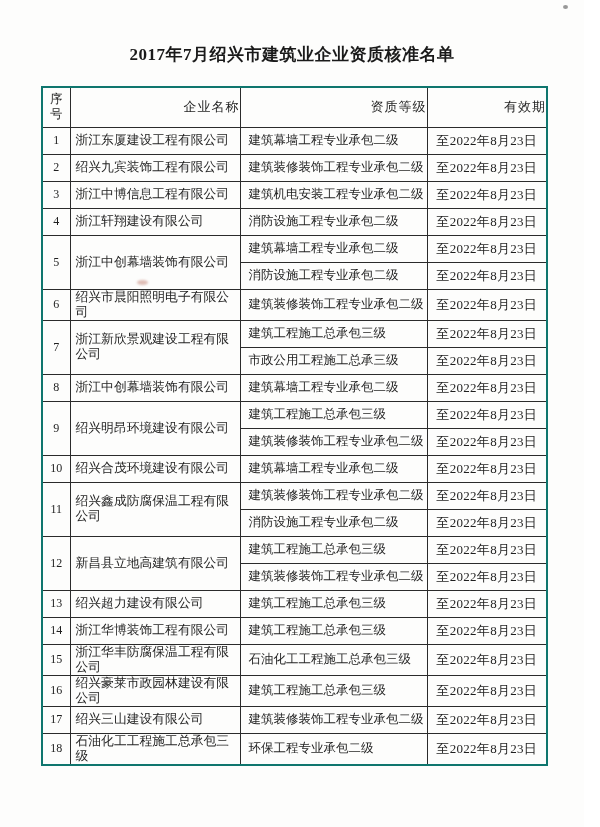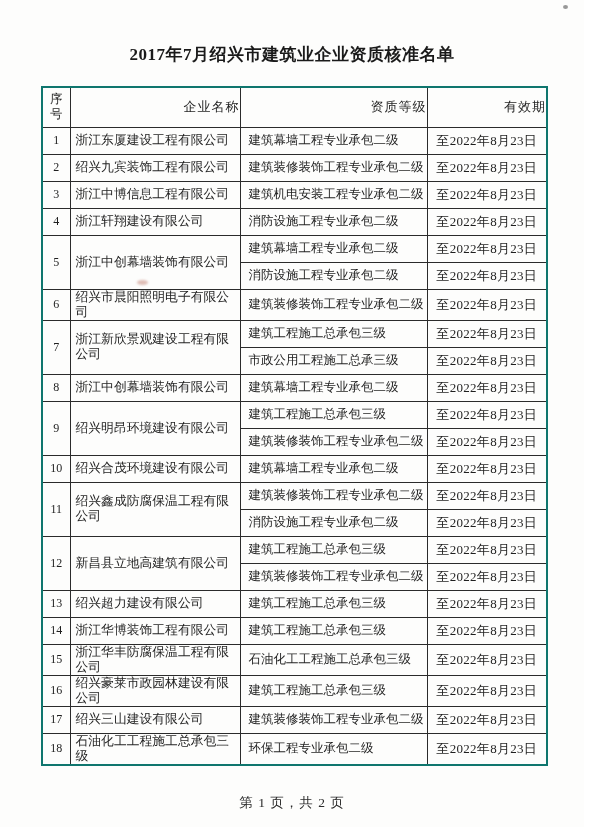--- a/index.html
+++ b/index.html
@@ -251,18 +251,17 @@
         </tr>
         <tr>
           <td class="col-no" rowspan="1">18</td>
           <td class="col-name" rowspan="1">石油化工工程施工总承包三级</td>
           <td class="col-level">环保工程专业承包二级</td>
           <td class="col-date">至2022年8月23日</td>
         </tr>
       </tbody>
   </table>
 
-  <div class="footer">第 1 页，共 2 页</div>
 
   <div class="artifact-red"></div>
   <div class="artifact-speck"></div>
 
 </div>
 
 </body></html>

